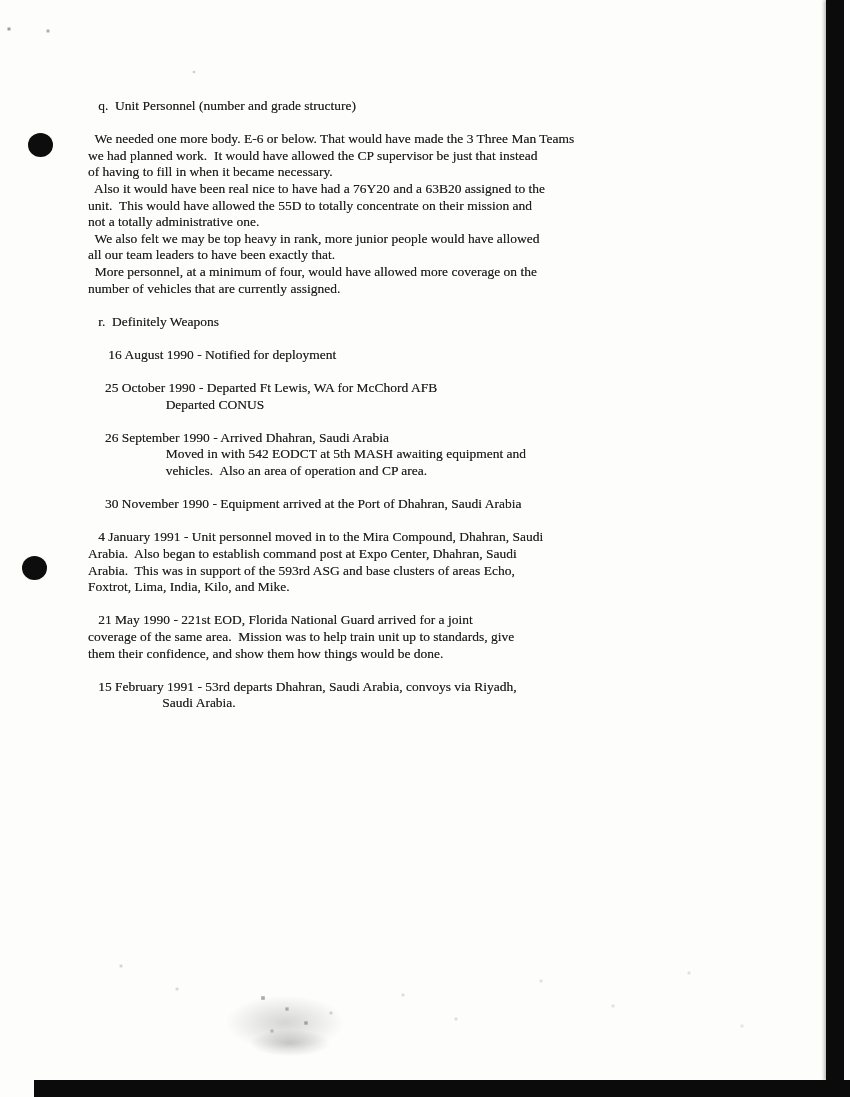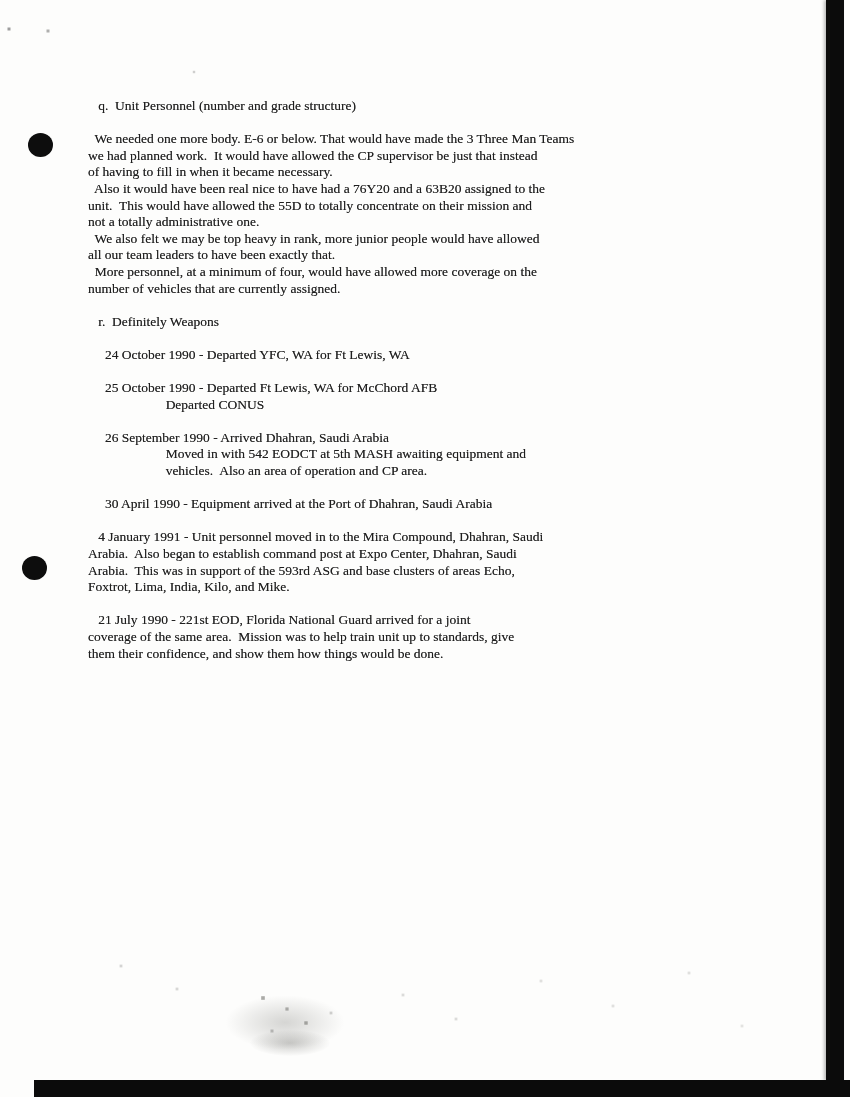--- a/index.html
+++ b/index.html
@@ -105,34 +105,36 @@
 we had planned work.  It would have allowed the CP supervisor be just that instead
 of having to fill in when it became necessary.
   Also it would have been real nice to have had a 76Y20 and a 63B20 assigned to the
 unit.  This would have allowed the 55D to totally concentrate on their mission and
 not a totally administrative one.
   We also felt we may be top heavy in rank, more junior people would have allowed
 all our team leaders to have been exactly that.
   More personnel, at a minimum of four, would have allowed more coverage on the
 number of vehicles that are currently assigned.</pre>
     <pre>   r.  Definitely Weapons</pre>
-    <pre>     24 October 1990 - Departed YFC, WA for Ft Lewis, WA</pre>
+    <pre>      16 August 1990 - Notified for deployment</pre>
     <pre>     25 October 1990 - Departed Ft Lewis, WA for McChord AFB
                        Departed CONUS</pre>
     <pre>     26 September 1990 - Arrived Dhahran, Saudi Arabia
                        Moved in with 542 EODCT at 5th MASH awaiting equipment and
                        vehicles.  Also an area of operation and CP area.</pre>
-    <pre>     30 April 1990 - Equipment arrived at the Port of Dhahran, Saudi Arabia</pre>
+    <pre>     30 November 1990 - Equipment arrived at the Port of Dhahran, Saudi Arabia</pre>
     <pre>   4 January 1991 - Unit personnel moved in to the Mira Compound, Dhahran, Saudi
 Arabia.  Also began to establish command post at Expo Center, Dhahran, Saudi
 Arabia.  This was in support of the 593rd ASG and base clusters of areas Echo,
 Foxtrot, Lima, India, Kilo, and Mike.</pre>
-    <pre>   21 July 1990 - 221st EOD, Florida National Guard arrived for a joint
+    <pre>   21 May 1990 - 221st EOD, Florida National Guard arrived for a joint
 coverage of the same area.  Mission was to help train unit up to standards, give
 them their confidence, and show them how things would be done.</pre>
+    <pre>   15 February 1991 - 53rd departs Dhahran, Saudi Arabia, convoys via Riyadh,
+                      Saudi Arabia.</pre>
   </div>
 
   <div class="hole-punch hp1"></div>
   <div class="hole-punch hp2"></div>
   <div class="edge-right"></div>
   <div class="edge-bottom"></div>
   <div class="smudge s1"></div>
   <div class="smudge s2"></div>
   <div class="speckles"></div>
 

